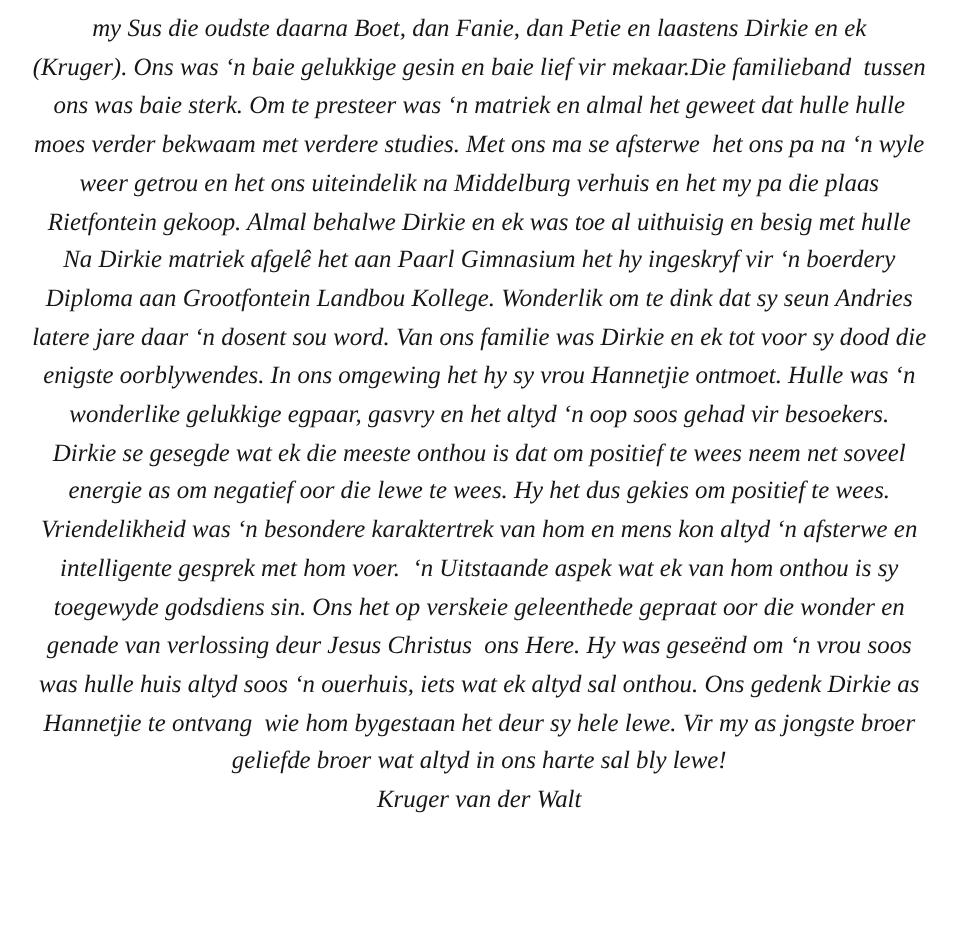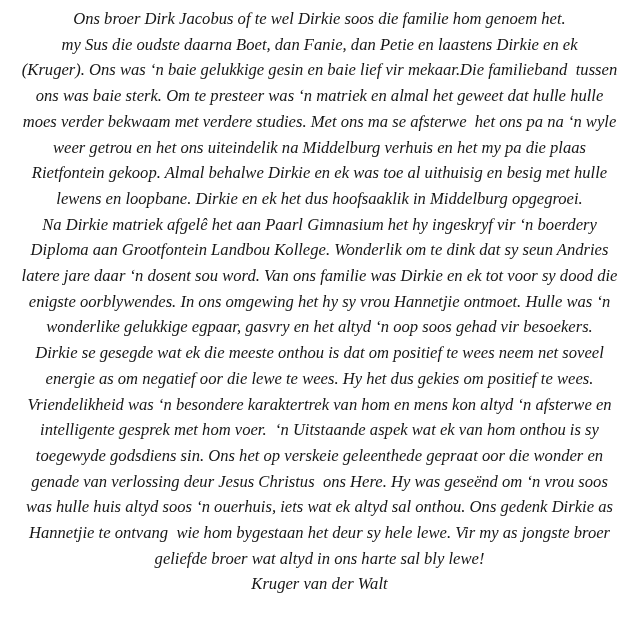--- a/index.html
+++ b/index.html
@@ -30,28 +30,26 @@
     line-height: 25.7px;
     white-space: pre-wrap;
     padding: 0 4px;
   }
 </style>
 </head>
 <body>
 
 <div class="page">
   <div class="text-block">
-    <div class="line">Ons broer Dirk Jacobus of te wel Dirkie soos die familie hom genoem het.</div>
     <div class="line">my Sus die oudste daarna Boet, dan Fanie, dan Petie en laastens Dirkie en ek</div>
     <div class="line">(Kruger). Ons was ‘n baie gelukkige gesin en baie lief vir mekaar.Die familieband  tussen</div>
     <div class="line">ons was baie sterk. Om te presteer was ‘n matriek en almal het geweet dat hulle hulle</div>
     <div class="line">moes verder bekwaam met verdere studies. Met ons ma se afsterwe  het ons pa na ‘n wyle</div>
     <div class="line">weer getrou en het ons uiteindelik na Middelburg verhuis en het my pa die plaas</div>
     <div class="line">Rietfontein gekoop. Almal behalwe Dirkie en ek was toe al uithuisig en besig met hulle</div>
-    <div class="line">lewens en loopbane. Dirkie en ek het dus hoofsaaklik in Middelburg opgegroei.</div>
     <div class="line">Na Dirkie matriek afgelê het aan Paarl Gimnasium het hy ingeskryf vir ‘n boerdery</div>
     <div class="line">Diploma aan Grootfontein Landbou Kollege. Wonderlik om te dink dat sy seun Andries</div>
     <div class="line">latere jare daar ‘n dosent sou word. Van ons familie was Dirkie en ek tot voor sy dood die</div>
     <div class="line">enigste oorblywendes. In ons omgewing het hy sy vrou Hannetjie ontmoet. Hulle was ‘n</div>
     <div class="line">wonderlike gelukkige egpaar, gasvry en het altyd ‘n oop soos gehad vir besoekers.</div>
     <div class="line">Dirkie se gesegde wat ek die meeste onthou is dat om positief te wees neem net soveel</div>
     <div class="line">energie as om negatief oor die lewe te wees. Hy het dus gekies om positief te wees.</div>
     <div class="line">Vriendelikheid was ‘n besondere karaktertrek van hom en mens kon altyd ‘n afsterwe en</div>
     <div class="line">intelligente gesprek met hom voer.  ‘n Uitstaande aspek wat ek van hom onthou is sy</div>
     <div class="line">toegewyde godsdiens sin. Ons het op verskeie geleenthede gepraat oor die wonder en</div>

